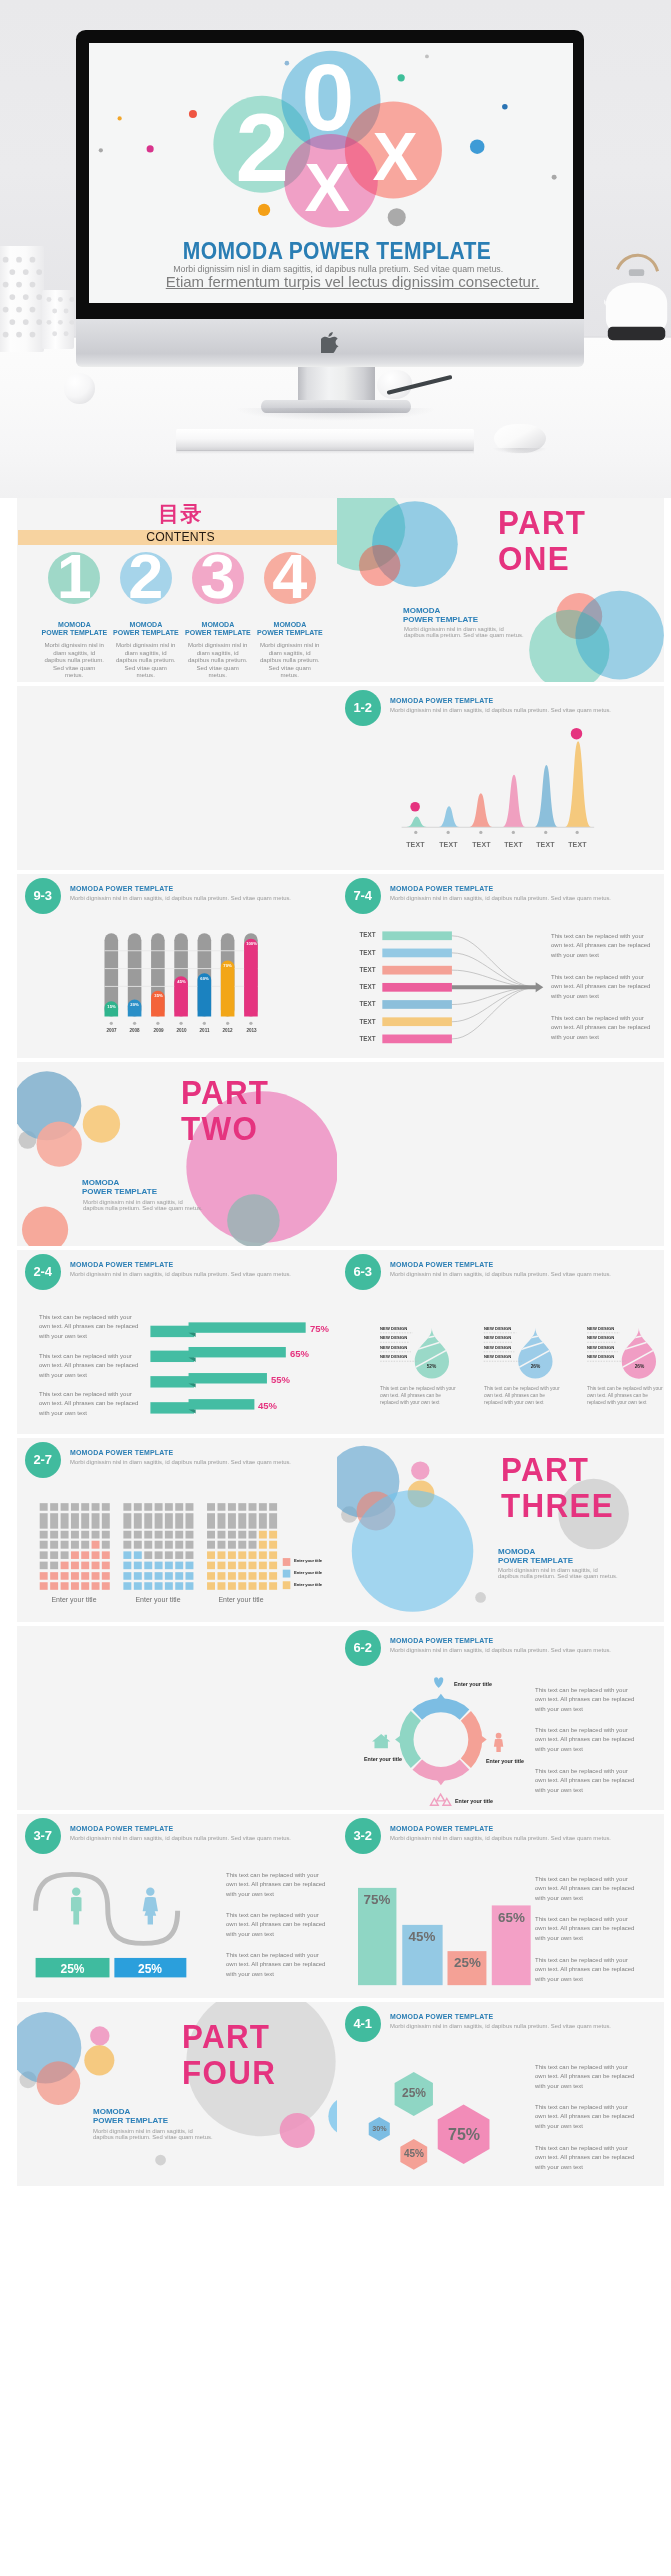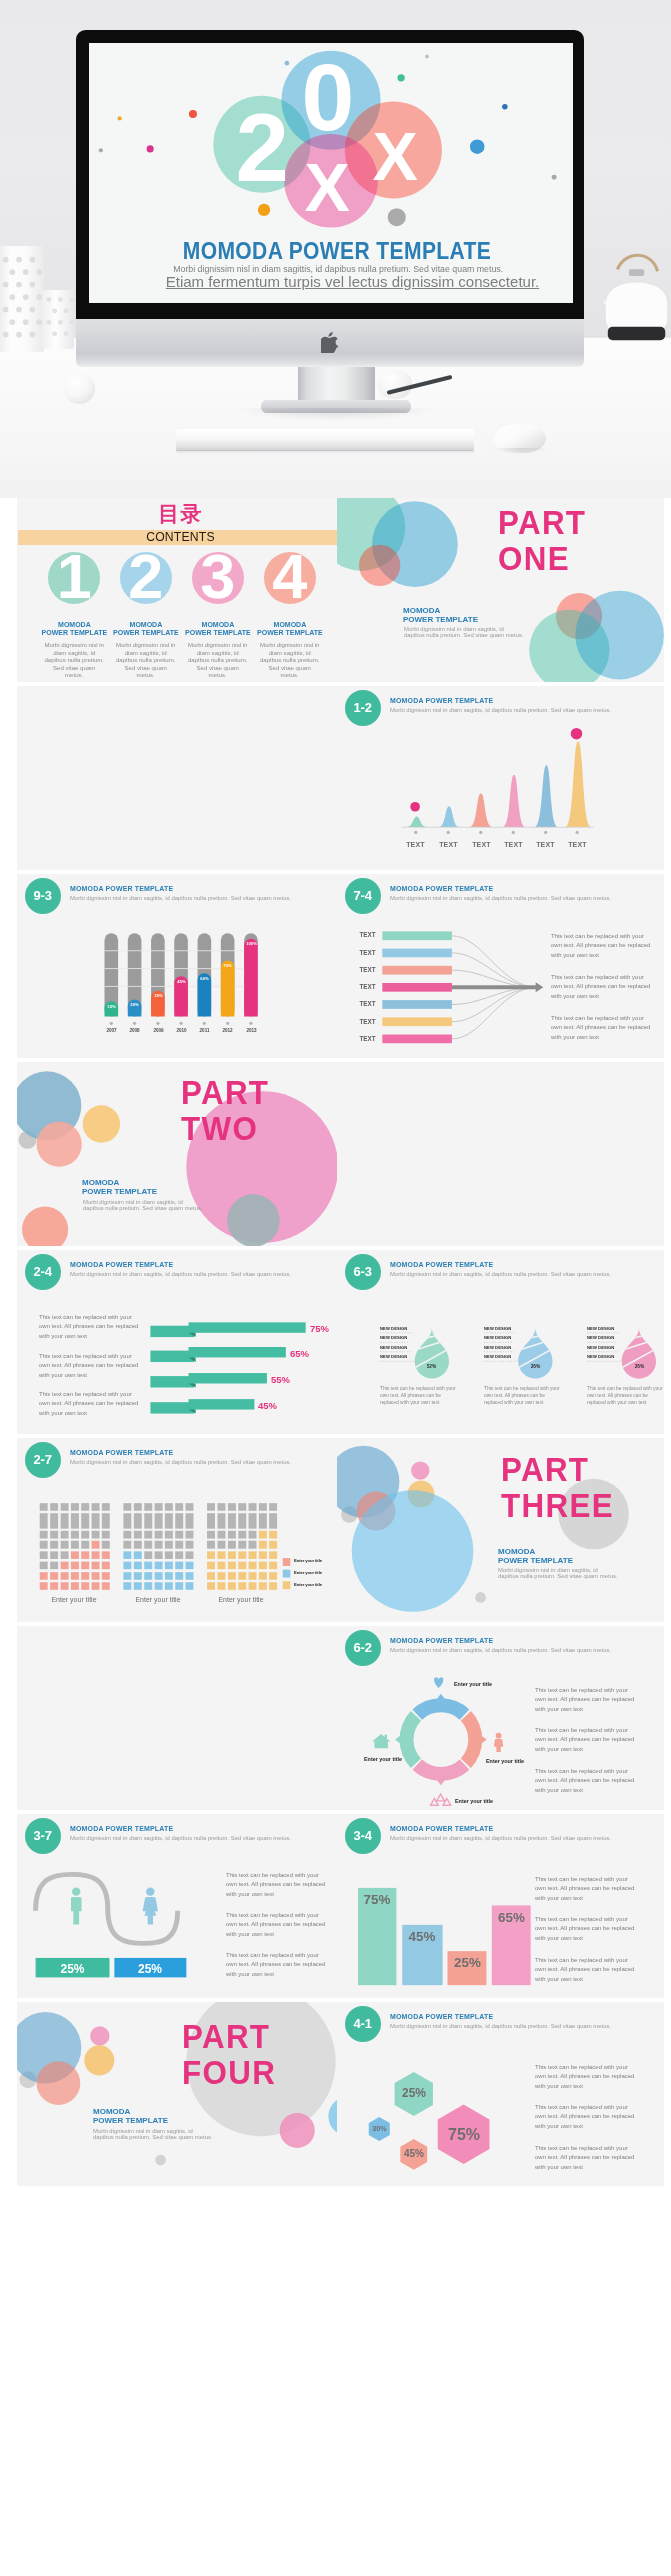--- a/index.html
+++ b/index.html
@@ -857,21 +857,21 @@
         <rect x="101.5" y="150.2" width="75.1" height="20.3" fill="#2b9fdc"></rect>
       </svg>
       <div class="b33" style="left:18.5px;width:74px;">25%</div>
       <div class="b33" style="left:97px;width:72px;">25%</div>
       <div class="body-txt" style="left:209px;top:57px;width:100px;">This text can be replaced with your own text. All phrases can be replaced with your own text</div>
       <div class="body-txt" style="left:209px;top:97px;width:100px;">This text can be replaced with your own text. All phrases can be replaced with your own text</div>
       <div class="body-txt" style="left:209px;top:137px;width:100px;">This text can be replaced with your own text. All phrases can be replaced with your own text</div>
     </div>
 
     <div class="slide R">
-      <div class="badge">3-4</div>
+      <div class="badge">3-2</div>
       <div class="sh-title">MOMODA POWER TEMPLATE</div>
       <div class="sh-sub">Morbi dignissim nisl in diam sagittis, id dapibus nulla pretium. Sed vitae quam metus.</div>
       <svg class="abs" width="327" height="184" viewBox="0 0 341 192">
         <rect x="21.8" y="77.1" width="40.1" height="101.5" fill="#8fd6c4"></rect>
         <rect x="68" y="115.7" width="42.1" height="62.9" fill="#94c9e4"></rect>
         <rect x="115.2" y="143.1" width="40.6" height="35.5" fill="#f4a196"></rect>
         <rect x="161.4" y="95.4" width="40.6" height="83.2" fill="#f3a0c6"></rect>
       </svg>
       <div class="b34" style="left:21px;top:79px;width:38px;">75%</div>
       <div class="b34" style="left:65px;top:116px;width:40px;">45%</div>

